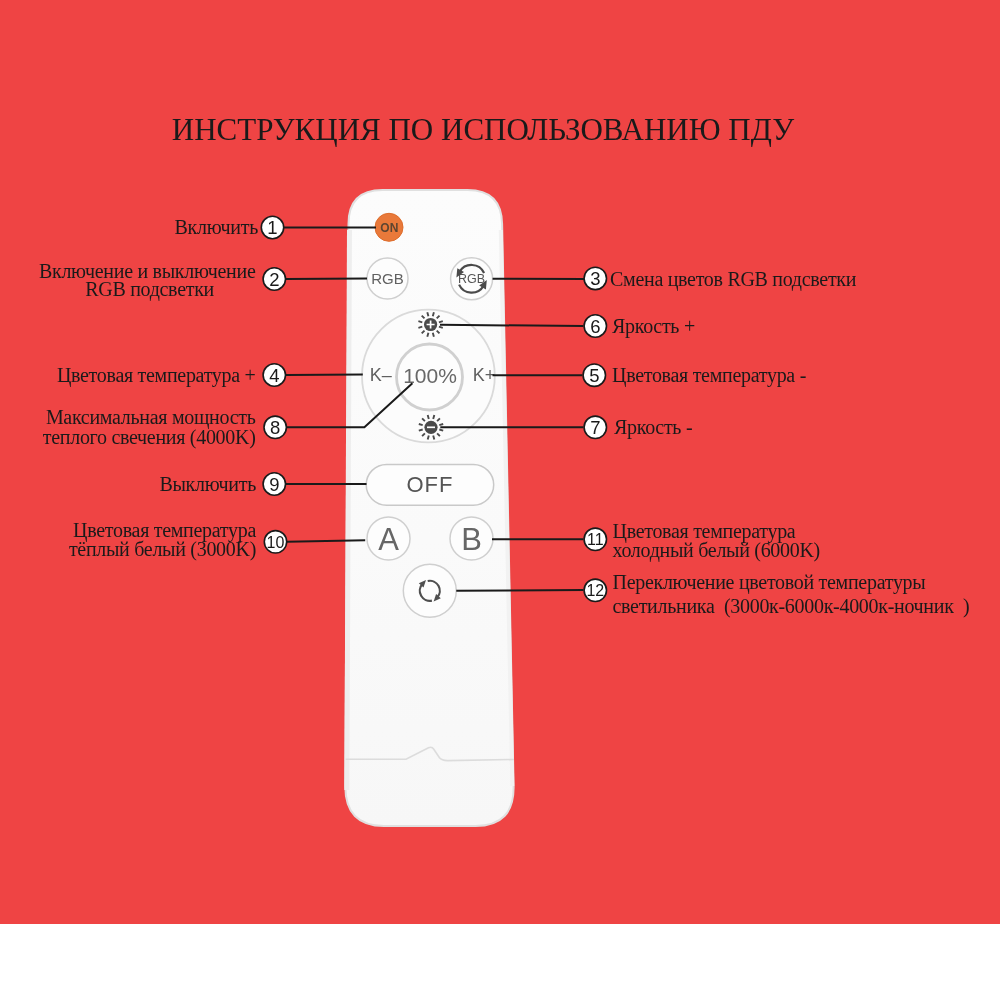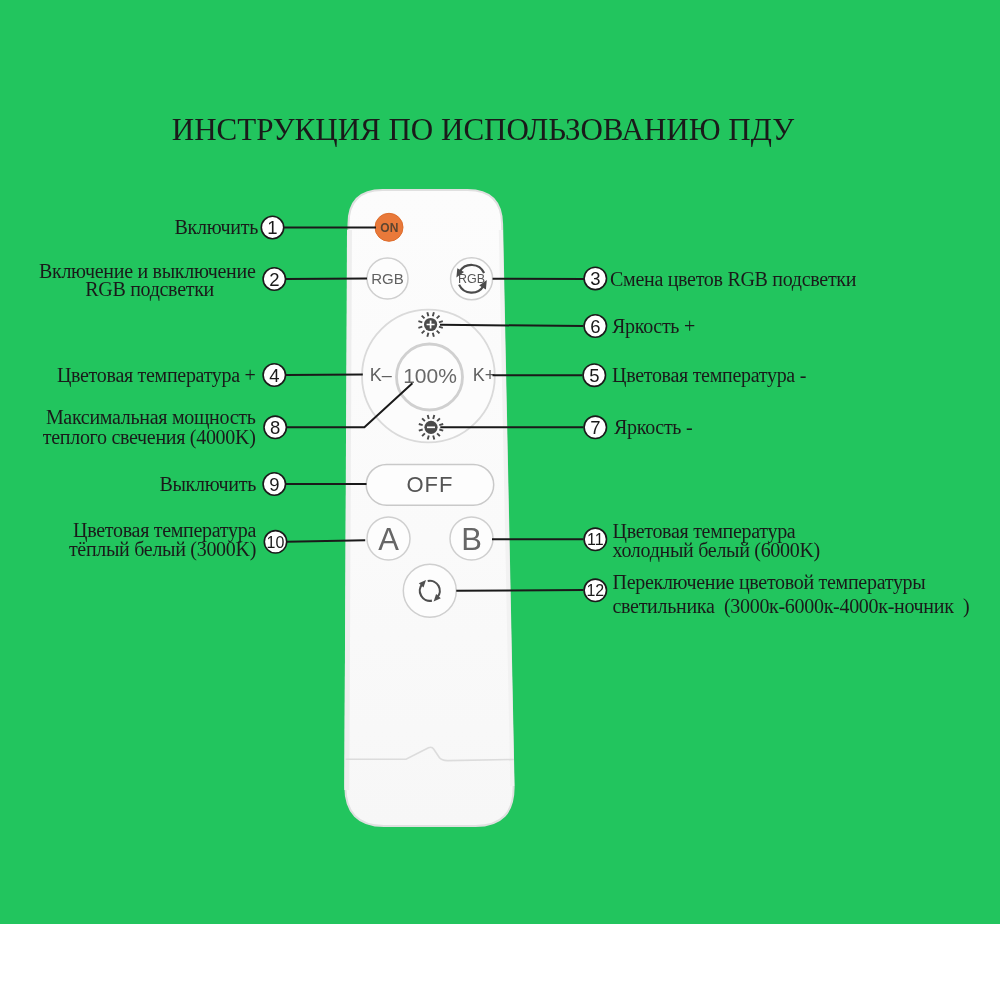--- a/index.html
+++ b/index.html
@@ -1,16 +1,16 @@
 <!DOCTYPE html>
 <html><head>
 <meta charset="utf-8">
 <style>
 html,body{margin:0;padding:0;background:#fff;}
-#wrap{position:relative;width:1000px;height:924px;background:#22c55e;overflow:hidden;}
+#wrap{position:relative;width:1000px;height:924px;background:#ef4444;overflow:hidden;}
 svg{position:absolute;left:0;top:0;}
 .lab{font-family:"Liberation Serif",serif;font-size:20px;fill:#1a1a1a;}
 .num{font-family:"Liberation Sans",sans-serif;fill:#1a1a1a;}
 .btxt{font-family:"Liberation Sans",sans-serif;fill:#616161;}
 </style>
 </head>
 <body>
 <div id="wrap">
 <svg width="1000" height="1000" viewBox="0 0 1000 1000">
   <defs>

